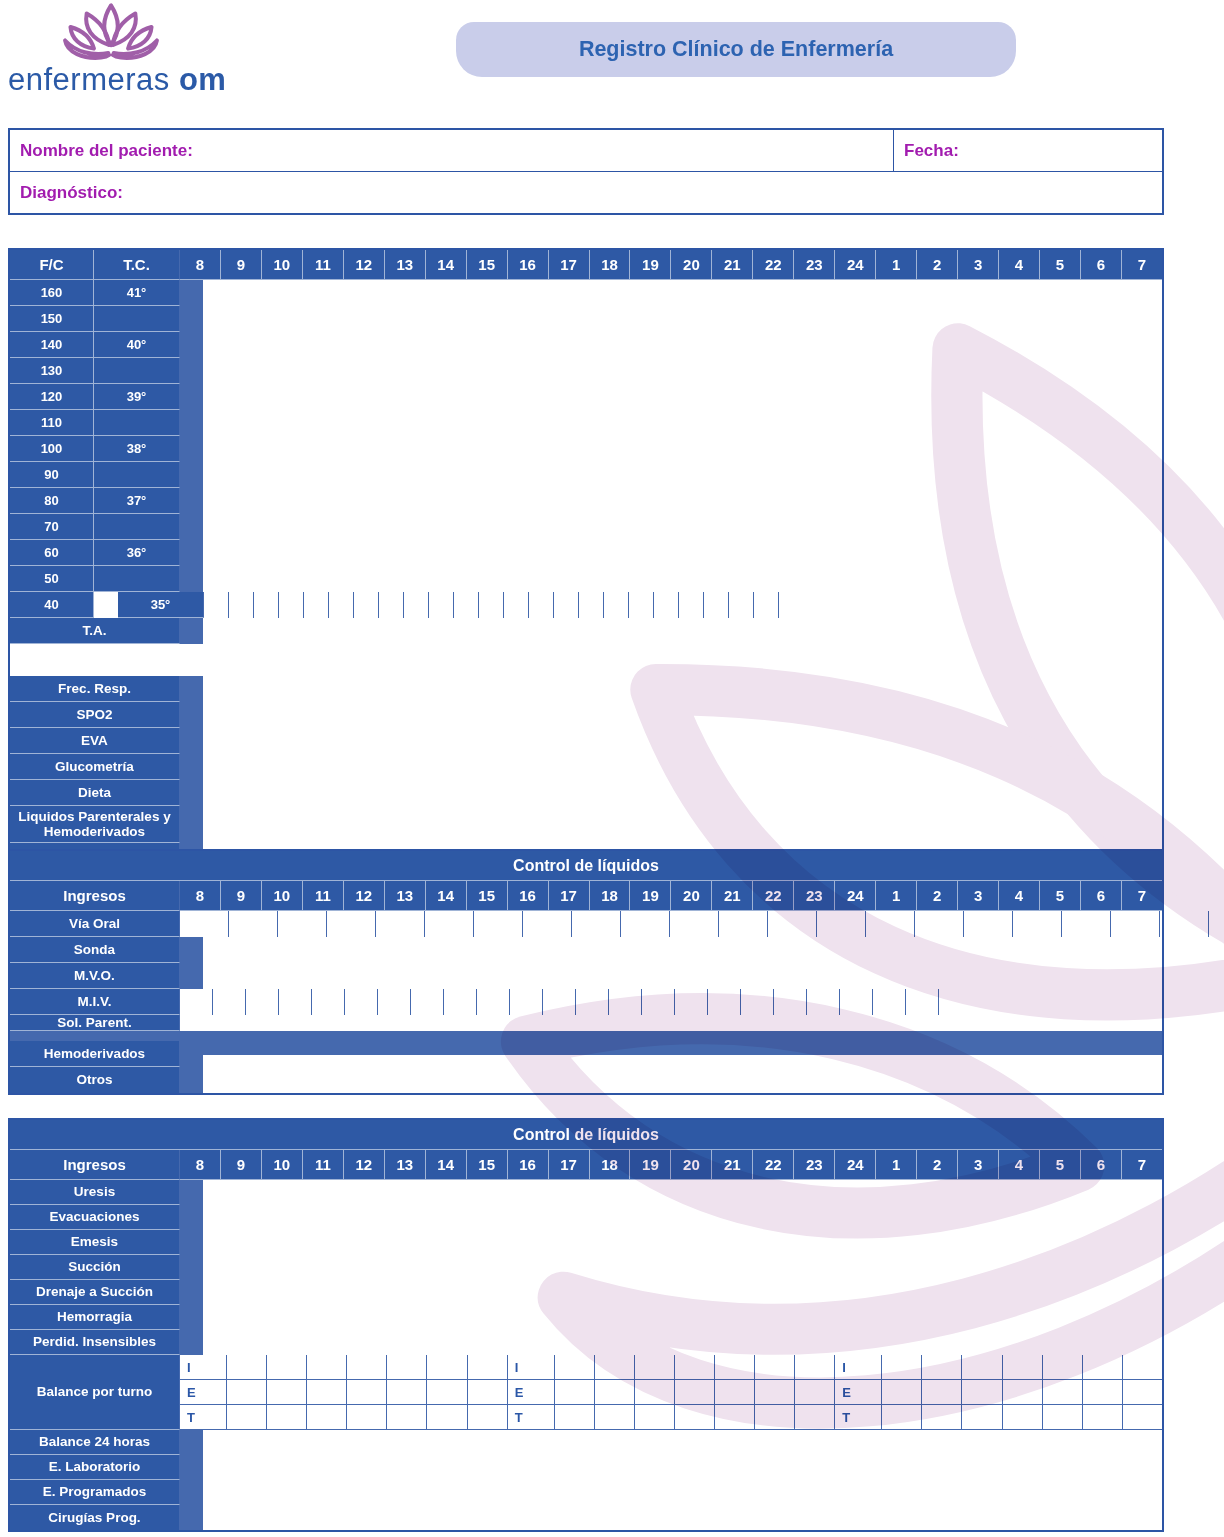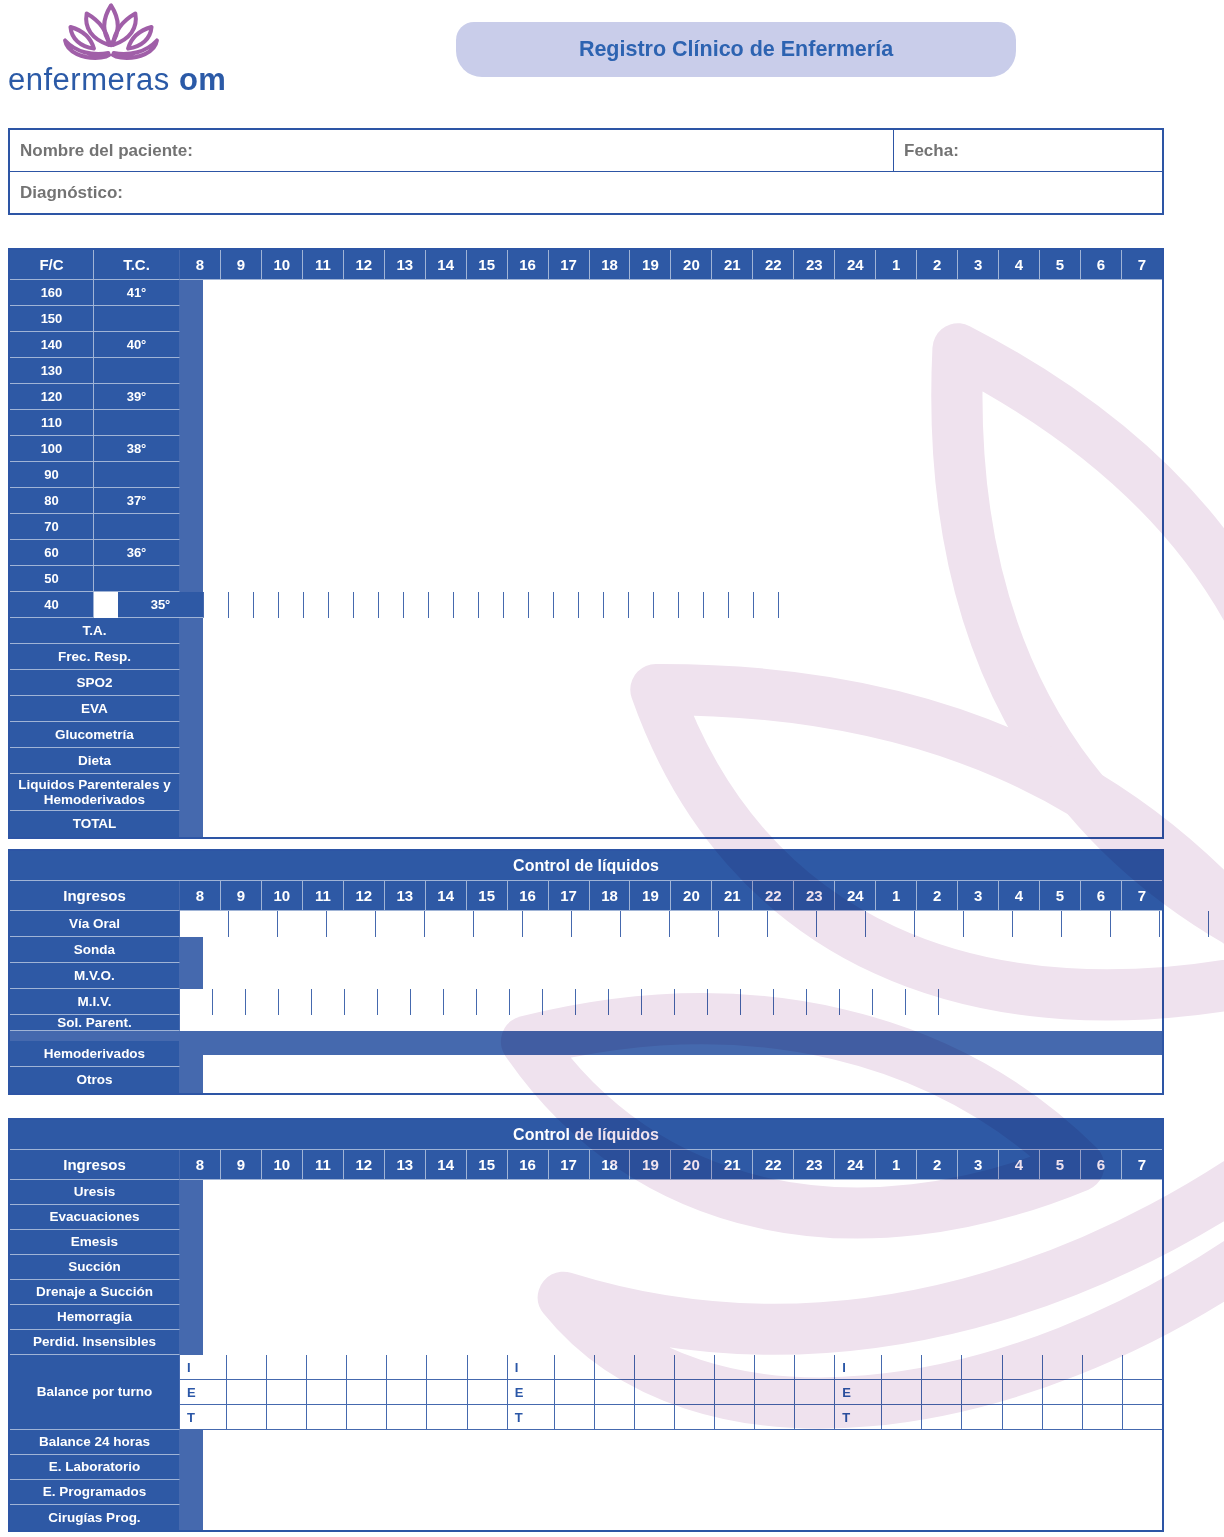--- a/index.html
+++ b/index.html
@@ -12,21 +12,21 @@
   #logo-text b{font-weight:700;}
   #title-banner{position:absolute;left:456px;top:22px;width:560px;height:55px;
     background:#c9cdea;border-radius:18px 18px 26px 26px;display:flex;align-items:center;justify-content:center;}
   #title-banner span{font-size:21.5px;font-weight:bold;color:#2d63b1;}
 
   
   #patient-table{position:absolute;left:8px;top:128px;width:1156px;border:2px solid #2d55a5;background:#fff;box-sizing:border-box;}
   .p-row{display:flex;height:41px;}
   .p-row.first{border-bottom:1.5px solid #2d55a5;}
   .p-cell{display:flex;align-items:center;padding-left:10px;box-sizing:border-box;
-    font-size:17px;font-weight:bold;color:#737373;}
+    font-size:17px;font-weight:bold;color:#a21caf;}
   .p-name{width:884px;flex:none;border-right:1.5px solid #2d55a5;}
   .p-fecha{flex:1;}
   .p-diag{flex:1;}
 
   
   .ftable{position:absolute;left:8px;width:1156px;border:2px solid #2d55a5;background:#fff;box-sizing:border-box;z-index:1;}
   .trow{display:flex;width:100%;box-sizing:border-box;}
   .cell{display:flex;align-items:center;justify-content:center;box-sizing:border-box;overflow:hidden;}
   .d{background:#2e59a5;color:#fff;font-weight:bold;
      border-right:1.5px solid rgba(255,255,255,.55);border-bottom:1.5px solid rgba(255,255,255,.55);}
@@ -503,21 +503,21 @@
         <div class="cell c slash"></div>
         <div class="cell c slash"></div>
         <div class="cell c slash"></div>
         <div class="cell c slash"></div>
         <div class="cell c slash"></div>
         <div class="cell c slash"></div>
         <div class="cell c slash"></div>
         <div class="cell c slash"></div>
         <div class="cell c slash last"></div>
       </div>
-      <div class="trow" style="height: 26px;">
+      <div class="trow" style="height: 26px; margin-top: 32px;">
         <div class="cell d w-lbl edge lbl">Frec. Resp.</div>
         <div class="cell c lav"></div>
         <div class="cell c lav"></div>
         <div class="cell c lav"></div>
         <div class="cell c lav"></div>
         <div class="cell c lav"></div>
         <div class="cell c lav"></div>
         <div class="cell c lav"></div>
         <div class="cell c lav"></div>
         <div class="cell c lav"></div>

